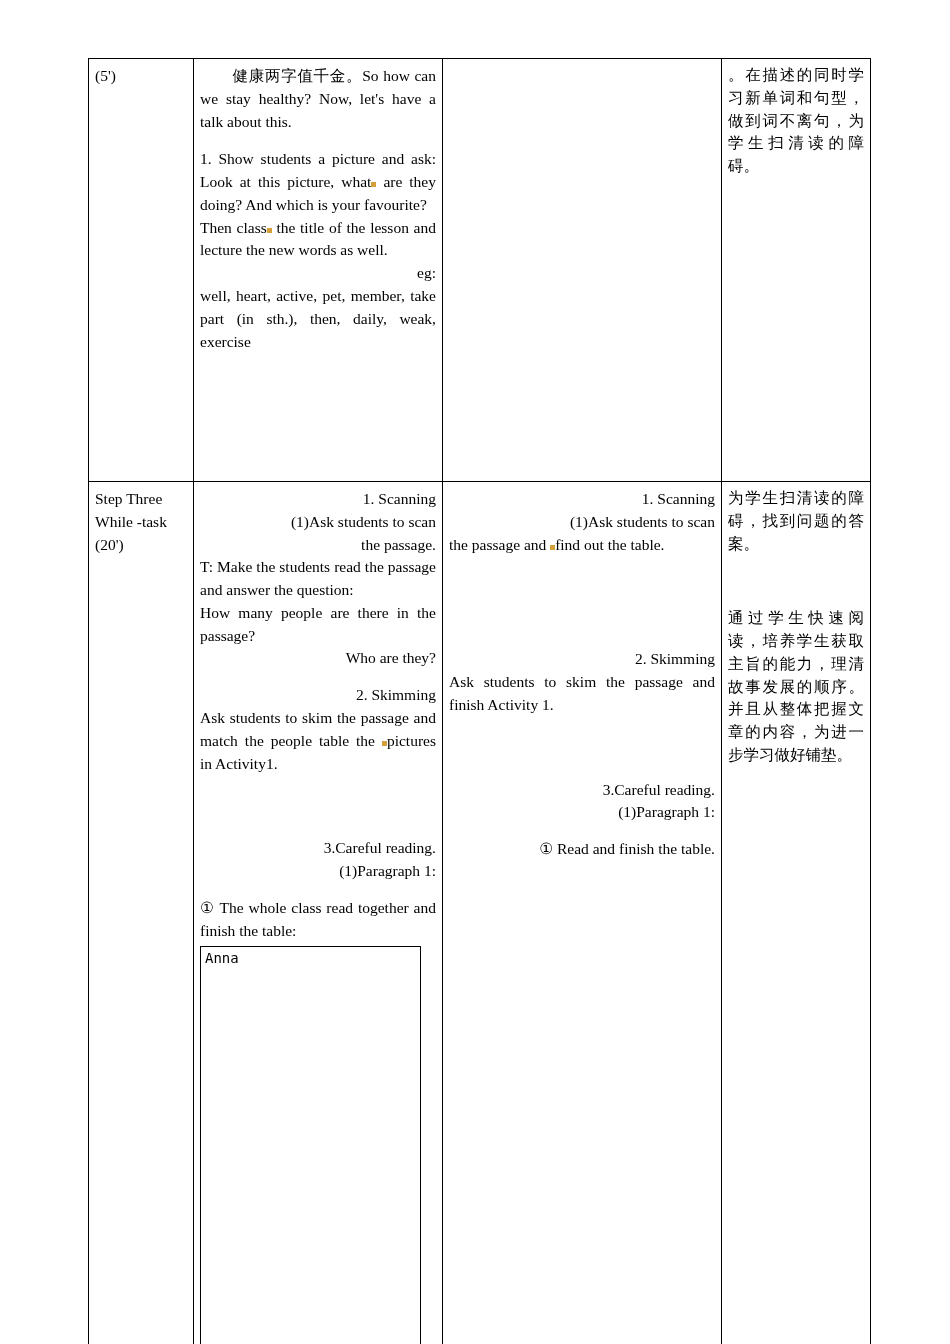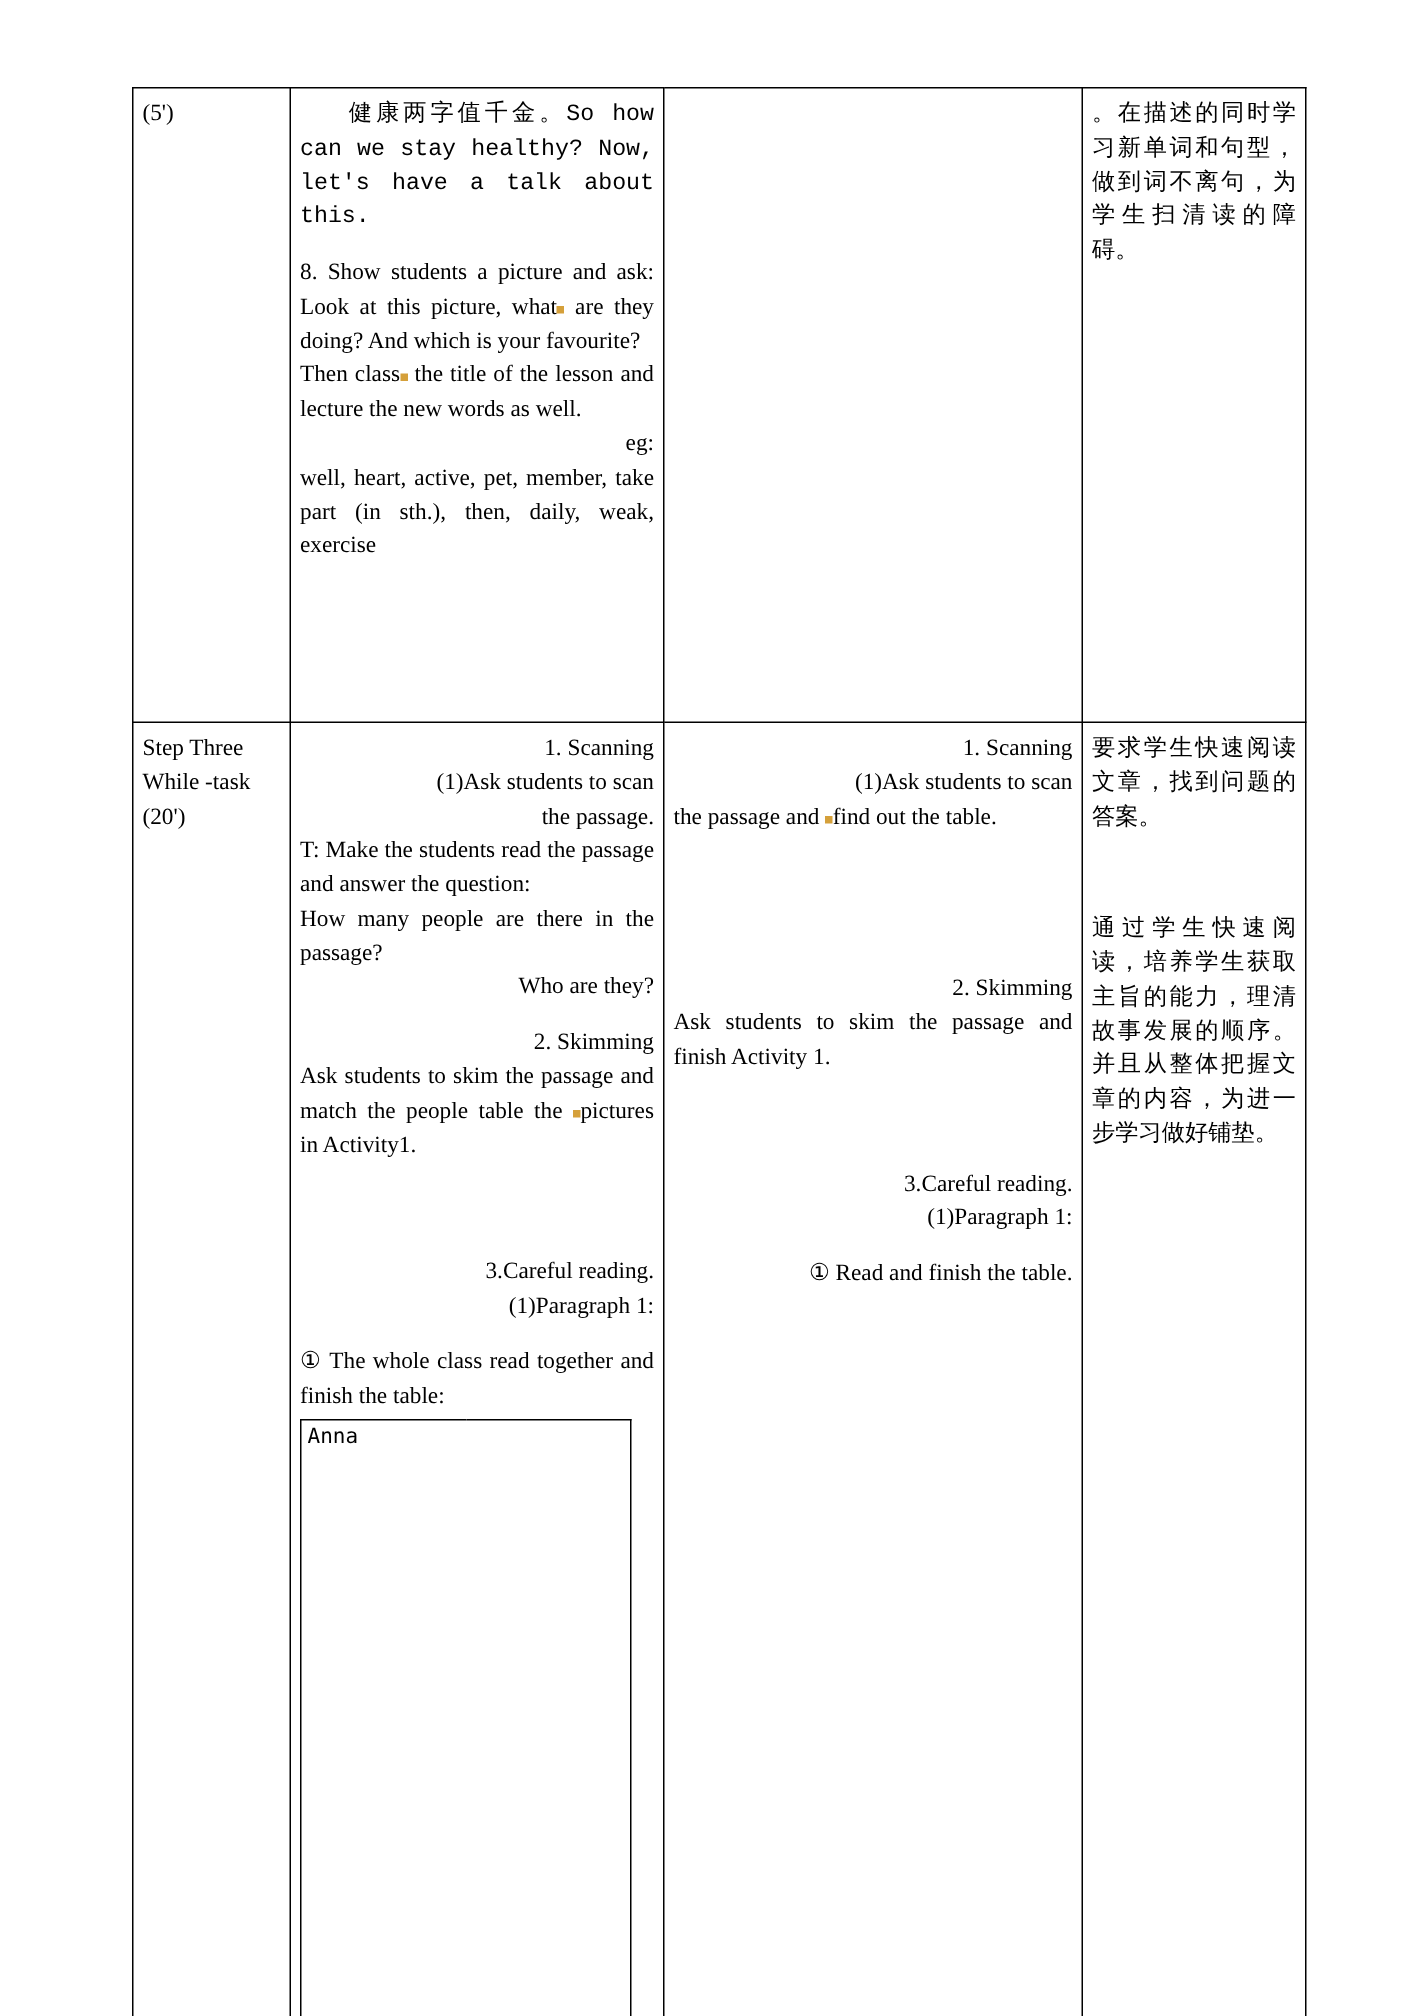--- a/index.html
+++ b/index.html
@@ -51,21 +51,21 @@
     text-align: justify;
     text-justify: inter-ideograph;
     padding-left: 5px;
     padding-right: 4px;
   }
 
   .row1 td { height: 408px; }
   .row2 td { height: 628px; }
 
   p.blk { margin: 0; }
-  p.gap { margin: 0 0 15px 0; font-family: Liberation Mono, monospace; }
+  p.gap { margin: 0 0 15px 0; }
   .bold { font-weight: normal; }
   .indent2 { text-indent: 2.1em; }
   .nojustify { text-align: right; }
   .spacer-sm { height: 14px; }
   .spacer-md { height: 26px; }
   .spacer-lg { height: 62px; }
   .spacer-xl { height: 92px; }
 
   
   .tick {
@@ -105,21 +105,21 @@
 
       <tr class="row1">
 
         <td class="col-step">
           <p class="blk">(5')</p>
         </td>
 
         <td class="col-teach">
           <p class="gap indent2">健康两字值千金。So how can we stay healthy? Now, let's have a talk about this.</p>
 
-          <p class="blk"><span>8.  Show students a picture and ask: Look at this picture, what</span><span class="tick"></span><span> are they doing? And which is your favourite?</span></p>
+          <p class="blk"><span>1.  Show students a picture and ask: Look at this picture, what</span><span class="tick"></span><span> are they doing? And which is your favourite?</span></p>
 
           <p class="blk"><span>Then class</span><span class="tick"></span><span> the title of the lesson and lecture the new words as well.</span></p>
 
           <p class="blk nojustify">eg:</p>
 
           <p class="blk">well, heart, active, pet, member, take part (in sth.), then, daily, weak, exercise</p>
         </td>
 
         <td class="col-stud">
           <p class="blk"></p>
@@ -182,21 +182,21 @@
 
           <p class="blk bold nojustify">3.Careful reading.</p>
           <p class="blk bold nojustify">(1)Paragraph 1:</p>
 
           <div class="spacer-sm"></div>
 
           <p class="blk nojustify">① Read and finish the table.</p>
         </td>
 
         <td class="col-notes">
-          <p class="blk">要求学生快速阅读文章，找到问题的答案。</p>
+          <p class="blk">为学生扫清读的障碍，找到问题的答案。</p>
 
           <div class="spacer-md"></div>
           <div class="spacer-md"></div>
 
           <p class="blk">通过学生快速阅读，培养学生获取主旨的能力，理清故事发展的顺序。并且从整体把握文章的内容，为进一步学习做好铺垫。</p>
         </td>
       </tr>
 
     </tbody>
   </table>

